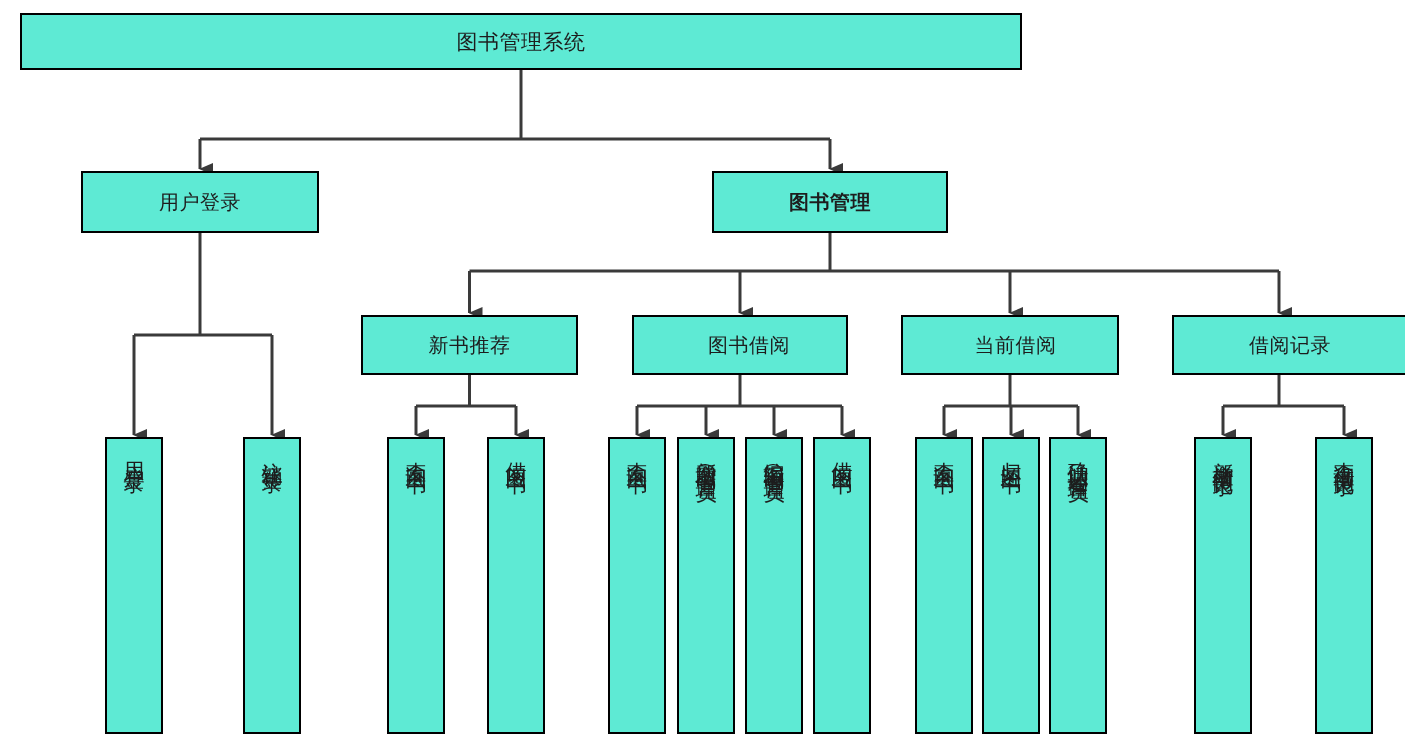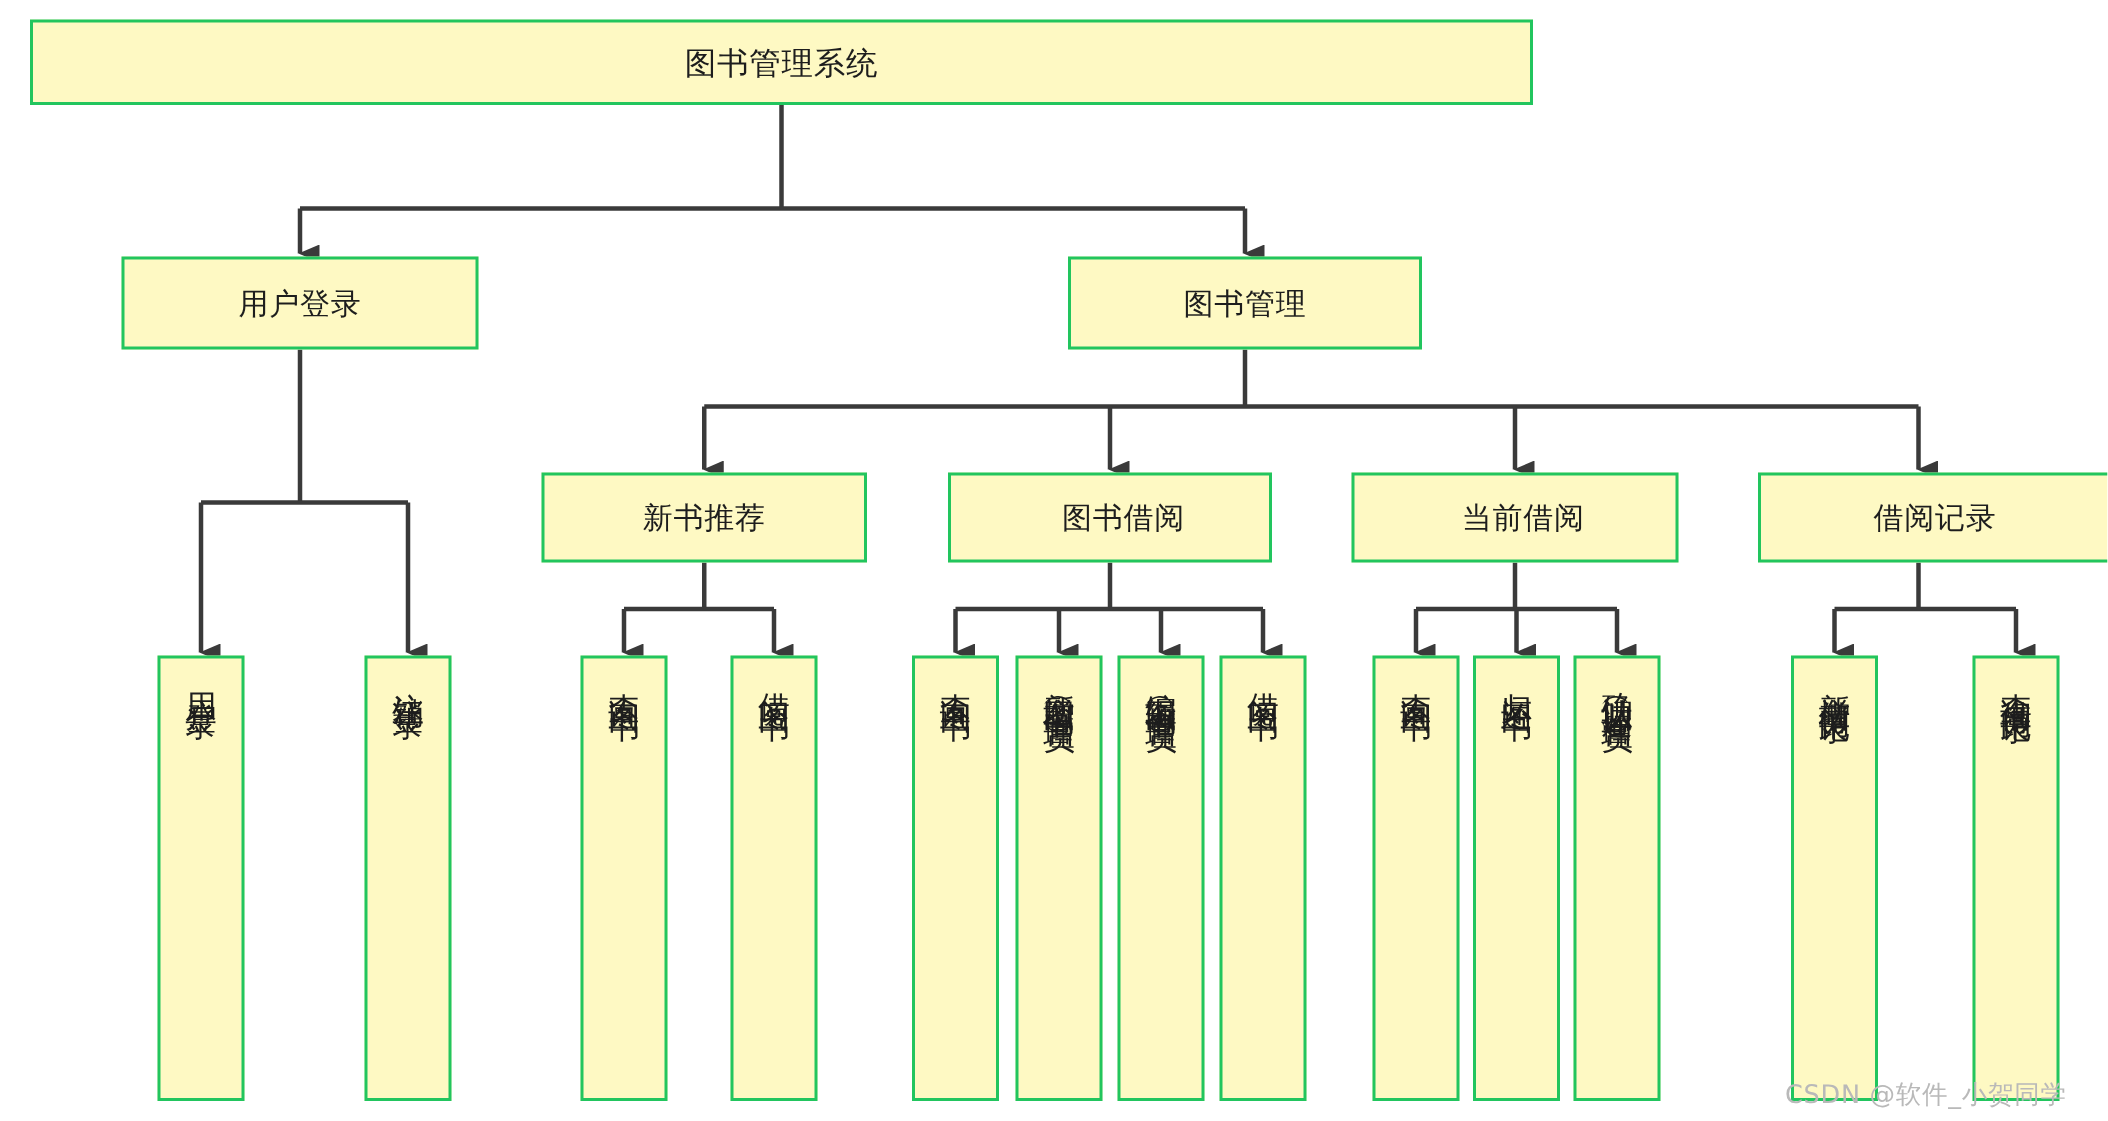--- a/index.html
+++ b/index.html
@@ -18,22 +18,22 @@
   #wires{
     position:absolute;
     left:0; top:0;
     width:1405px;
     height:747px;
     pointer-events:none;
   }
   .node{
     position:absolute;
     box-sizing:border-box;
-    background:#fef9c3;
-    border:2px solid #22c55e;
+    background:#5eead4;
+    border:2px solid #000000;
     display:flex;
     align-items:center;
     justify-content:center;
     color:#1d1d1d;
   }
   .node .label{
     display:block;
     text-align:center;
     letter-spacing:0.5px;
     white-space:pre;
@@ -115,21 +115,21 @@
       </g>
   </svg>
 
   <div id="nodes">
       <div class="node h root" style="left: 20px; top: 13px; width: 1002px; height: 57px;">
         <span class="label">图书管理系统</span>
       </div>
       <div class="node h" style="left: 81px; top: 171px; width: 238px; height: 62px;">
         <span class="label">用户登录</span>
       </div>
-      <div class="node h" style="left: 712px; top: 171px; width: 236px; height: 62px;">
+      <div class="node h" style="left: 712px; top: 171px; width: 236px; height: 62px; font-weight: bold;">
         <span class="label">图书管理</span>
       </div>
       <div class="node h" style="left: 361px; top: 315px; width: 217px; height: 60px;">
         <span class="label">新书推荐</span>
       </div>
       <div class="node h" style="left: 632px; top: 315px; width: 216px; height: 60px; padding-left: 18px;">
         <span class="label">图书借阅</span>
       </div>
       <div class="node h" style="left: 901px; top: 315px; width: 218px; height: 60px; padding-left: 11px;">
         <span class="label">当前借阅</span>
@@ -171,15 +171,14 @@
         <span class="label">确认归还（管理员）</span>
       </div>
       <div class="node v tall" style="left: 1194px; top: 437px; width: 58px; height: 297px;">
         <span class="label">新增借阅记录</span>
       </div>
       <div class="node v tall" style="left: 1315px; top: 437px; width: 58px; height: 297px;">
         <span class="label">查询借阅记录</span>
       </div>
     </div>
 
-  <div class="watermark" style="left: 1190px; top: 718px;">CSDN @软件_小贺同学</div>
 
 </div>
 
 </body></html>

